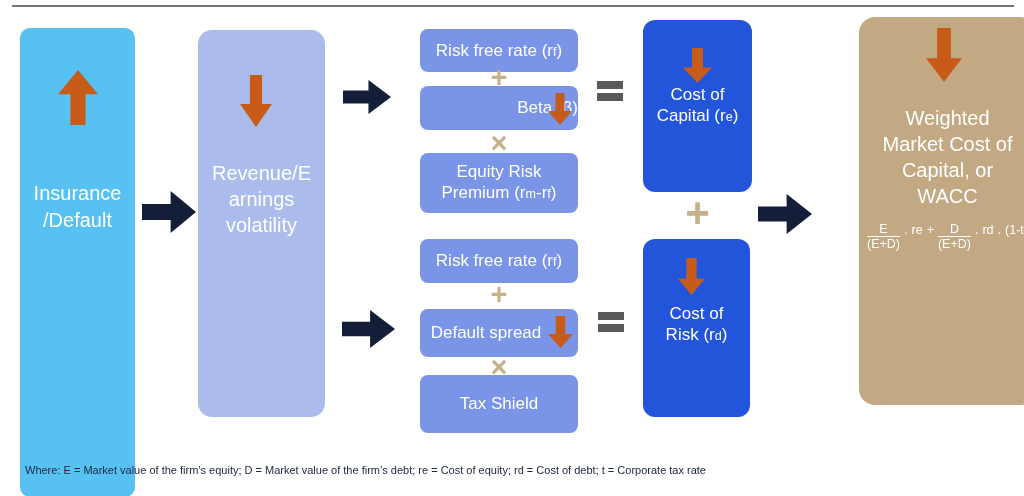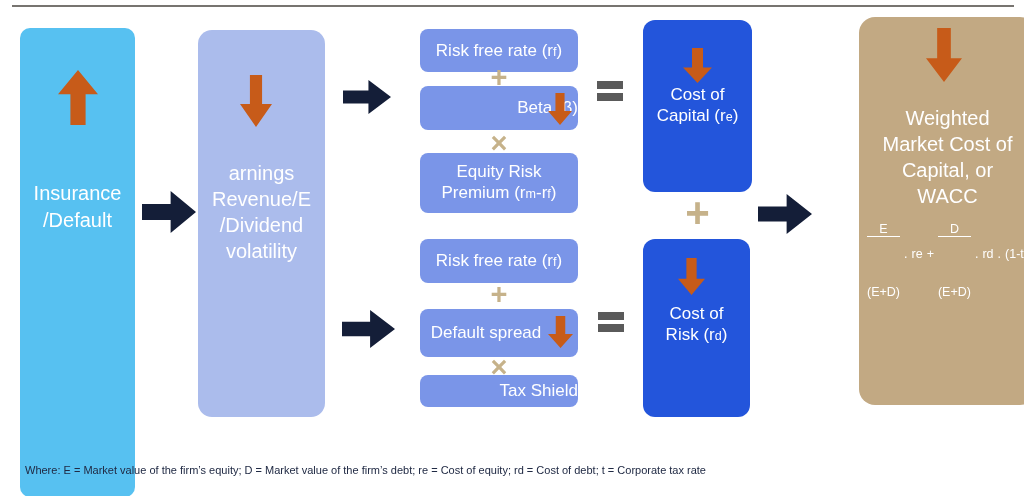--- a/index.html
+++ b/index.html
@@ -20,21 +20,21 @@
                   display:flex; align-items:center; justify-content:center; text-align:center;
                   font-size:17px; color:#fff; }
   .box-cost     { background:#2355DB; border-radius:12px; }
   .box-wacc     { left:859px; top:17px; width:177px; height:388px; background:#C2A983; border-radius:16px; }
 
   .rf1 { top:29px;  height:43px; }
   .beta{ top:86px;  height:44px;justify-content:flex-end; }
   .erp { top:153px; height:60px; flex-direction:column; line-height:21px; }
   .rf2 { top:239px; height:44px; }
   .ds  { top:309px; height:48px; padding-right:26px; }
-  .tax { top:375px; height:32px;justify-content:flex-end; }
+  .tax { top:375px; height:58px; }
 
   .ce  { left:643px; top:20px;  width:109px; height:172px; }
   .cd  { left:643px; top:239px; width:107px; height:178px; }
 
   .sub { font-size:0.74em; }
 
   .boxlabel { position:absolute; width:100%; text-align:center; color:#fff; }
   .driver-label { top:152px; font-size:20px; line-height:27px; }
   .vol-label    { top:130px; font-size:20px; line-height:26px; }
   .cost-label   { top:64px;  font-size:17px; line-height:21px; }
@@ -56,21 +56,21 @@
           color:#C6B28A; font-weight:bold; font-size:42px; line-height:1; }
   .equals { position:absolute; width:26px; display:flex; flex-direction:column; gap:4px; }
   .equals .bar { height:8px; background:#5A5A5A; }
 
   
   .formula { position:absolute; top:205px; width:100%; display:flex;
              justify-content:center; align-items:center; gap:4px;
              color:#fff; font-size:12.5px; }
   .frac { display:inline-block; text-align:center; line-height:1.15; }
   .frac .num { display:block; border-bottom:1.5px solid #fff; padding:0 5px; }
-  .frac .den { display:block;margin-top:48px; }
+  .frac .den { display:block; }
   .fitem { position:relative; top:-7px; }
   .fbold { font-weight:normal; }
 
   .caption { left:25px; top:464px; font-size:11px; color:#202A44; white-space:nowrap; }
 </style>
 </head>
 <body>
 
 <div id="canvas">
 
@@ -82,23 +82,22 @@
       <div>Insurance</div>
       <div>/Default</div>
     </div>
   </div>
 
   <div class="narr" style="left:142px; top:191px; width:54px; height:42px;"></div>
 
   <div class="box box-vol">
     <div class="oarr arr-down" style="left:42px; top:45px; width:32px; height:52px;"></div>
     <div class="boxlabel vol-label">
+      <div>Revenue/E</div>
       <div>arnings</div>
-      <div>Revenue/E</div>
-      <div>/Dividend</div>
       <div>volatility</div>
     </div>
   </div>
 
   <div class="narr" style="left:343px; top:80px; width:48px; height:34px;"></div>
   <div class="narr" style="left:342px; top:310px; width:53px; height:38px;"></div>
 
   <div class="box-small box rf1">
     <span><span>Risk free rate (r</span><span class="sub">f</span><span>)</span></span>
   </div>

